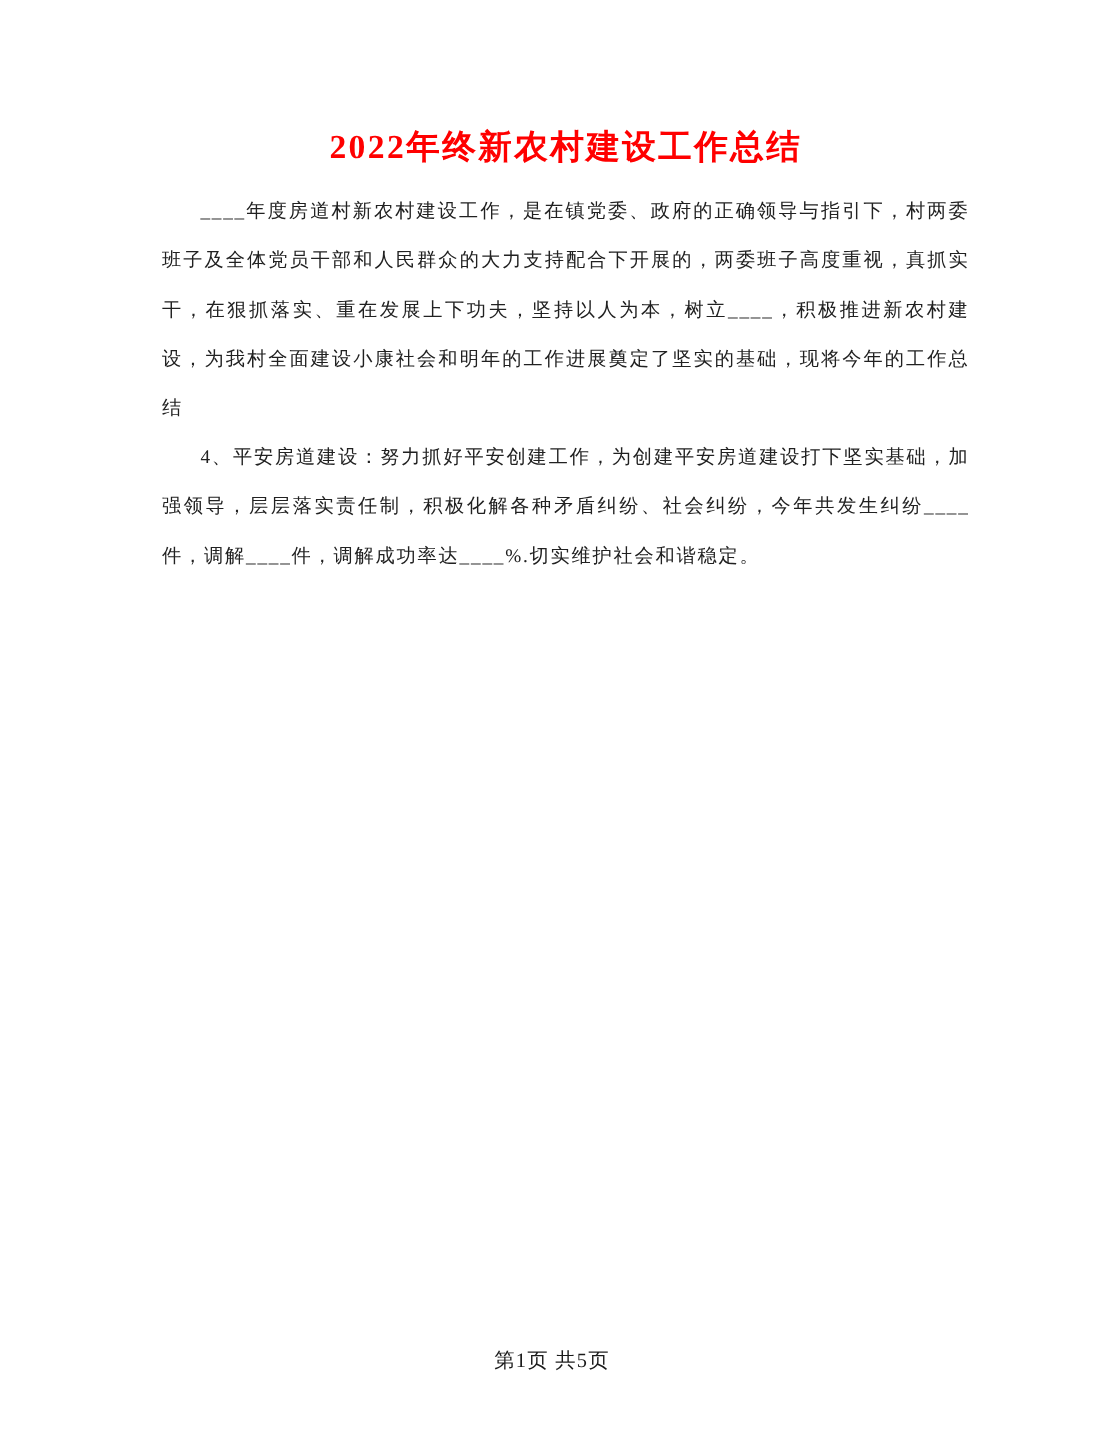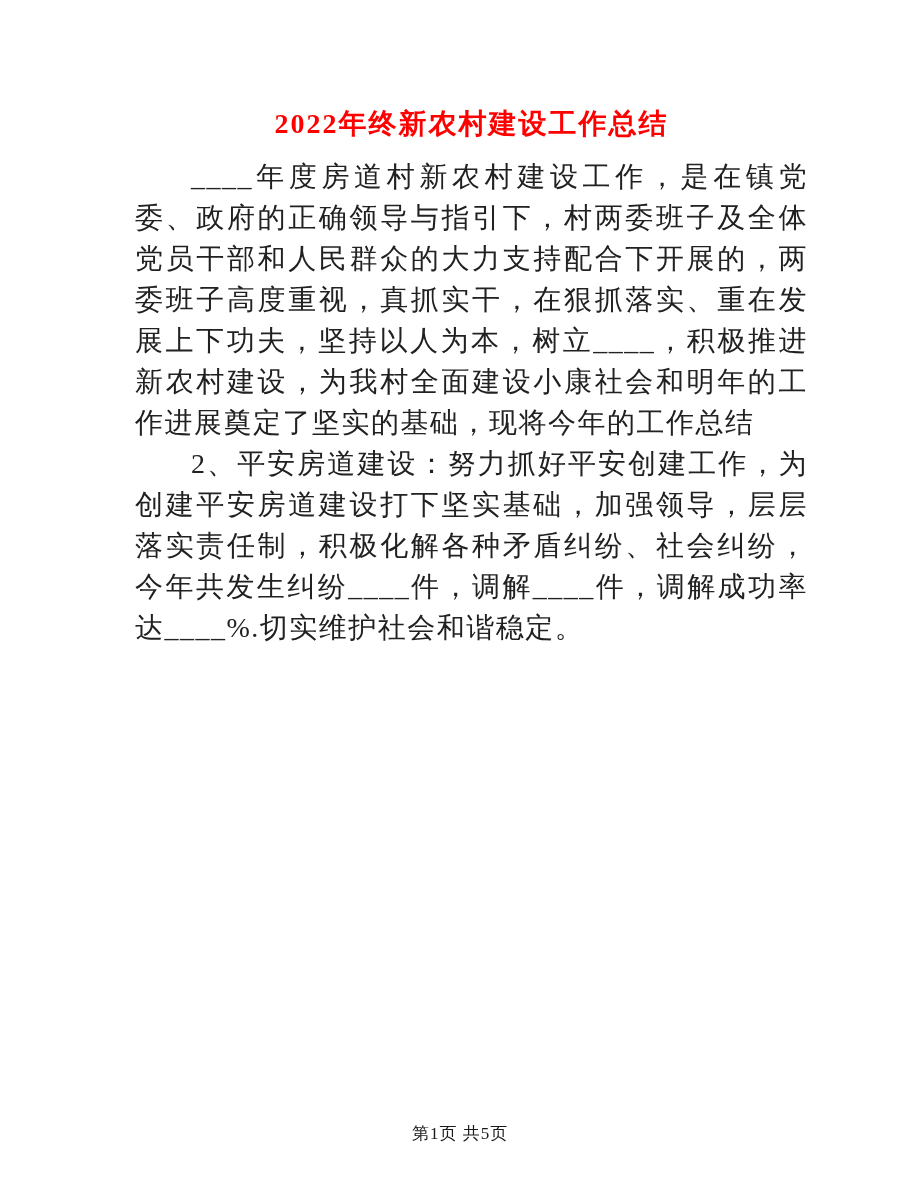--- a/index.html
+++ b/index.html
@@ -33,21 +33,21 @@
     line-height:40px;
     font-weight:bold;
     letter-spacing:2px;
   }
   .doc-body{
     margin-top:12px;
   }
   .doc-body p{
     margin:0;
     color:var(--text-color);
-    font-size:28px;
+    font-size:16px;
     line-height:41px;
     letter-spacing:1.5px;
     text-align:justify;
     text-indent:2em;
     overflow-wrap:break-word;
   }
   .page-footer{
     position:absolute;
     left:0;
     right:0;
@@ -59,17 +59,17 @@
   }
 </style>
 </head>
 <body>
 
 <div class="page">
   <div class="content">
     <h1 class="doc-title">2022年终新农村建设工作总结</h1>
     <div class="doc-body">
       <p>____年度房道村新农村建设工作，是在镇党委、政府的正确领导与指引下，村两委班子及全体党员干部和人民群众的大力支持配合下开展的，两委班子高度重视，真抓实干，在狠抓落实、重在发展上下功夫，坚持以人为本，树立____，积极推进新农村建设，为我村全面建设小康社会和明年的工作进展奠定了坚实的基础，现将今年的工作总结</p>
-      <p>2、平安房道建设：努力抓好平安创建工作，为创建平安房道建设打下坚实基础，加强领导，层层落实责任制，积极化解各种矛盾纠纷、社会纠纷，今年共发生纠纷____件，调解____件，调解成功率达____%.切实维护社会和谐稳定。</p>
+      <p>4、平安房道建设：努力抓好平安创建工作，为创建平安房道建设打下坚实基础，加强领导，层层落实责任制，积极化解各种矛盾纠纷、社会纠纷，今年共发生纠纷____件，调解____件，调解成功率达____%.切实维护社会和谐稳定。</p>
     </div>
   </div>
   <div class="page-footer">第1页 共5页</div>
 </div>
 
 </body></html>

